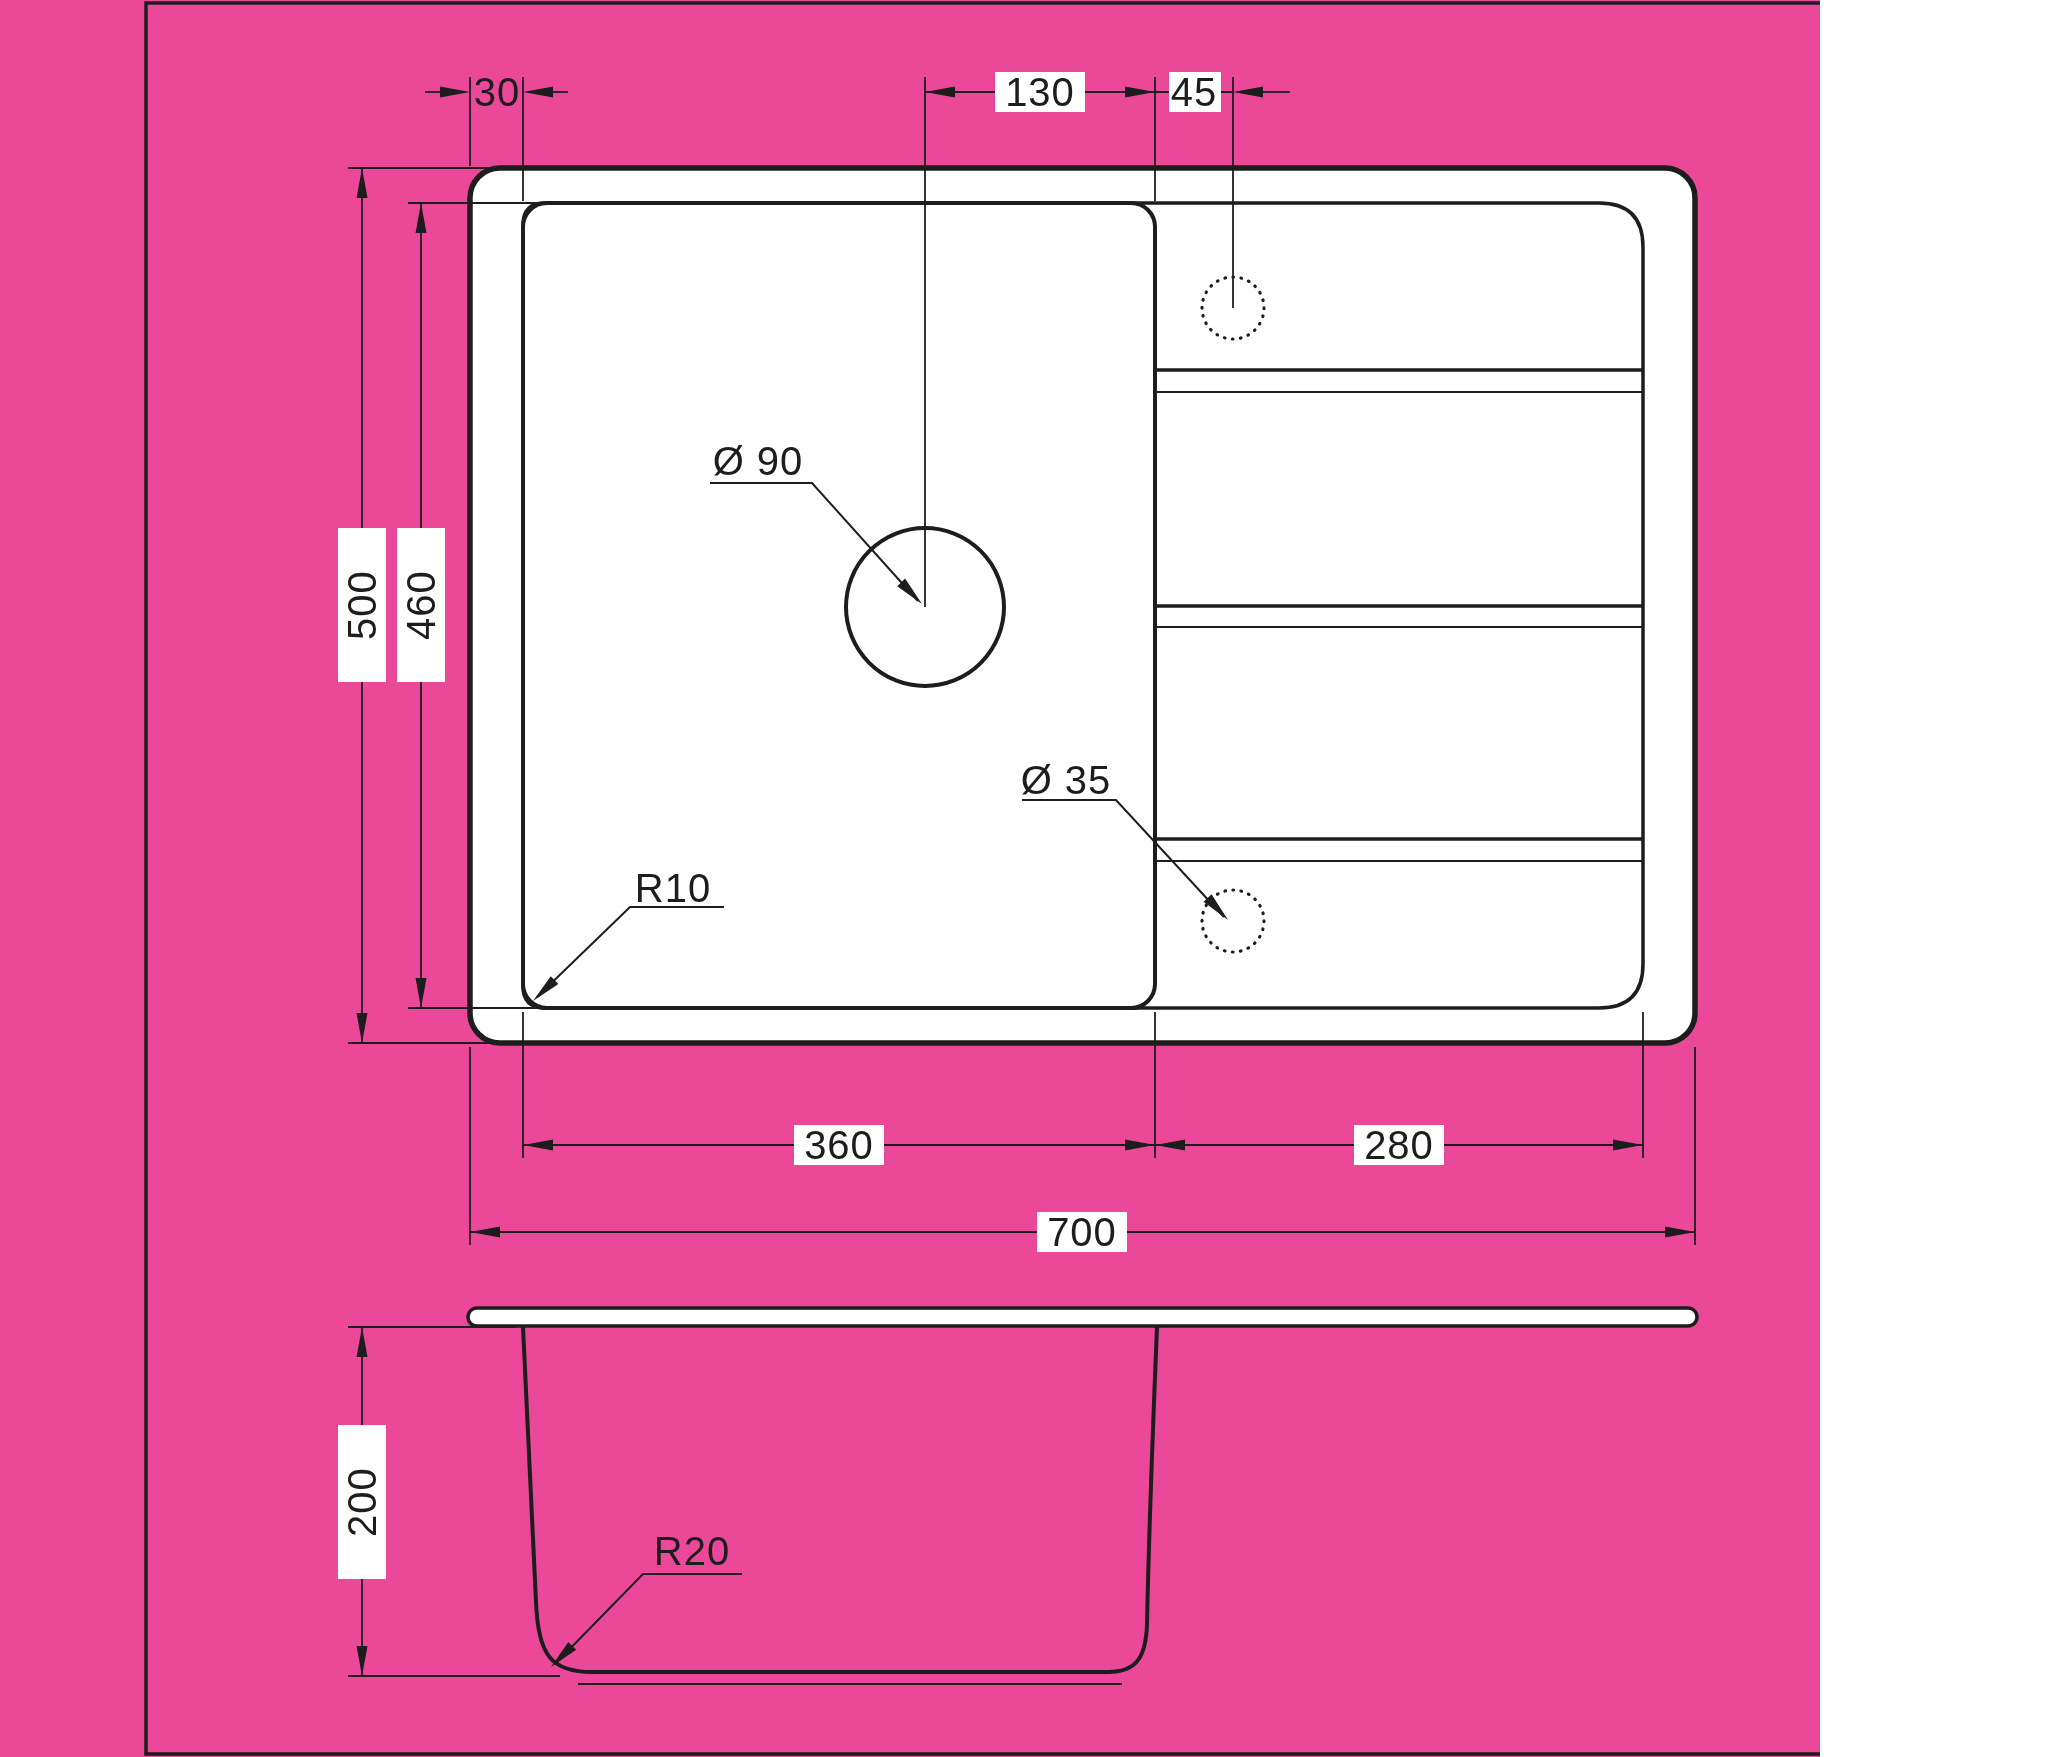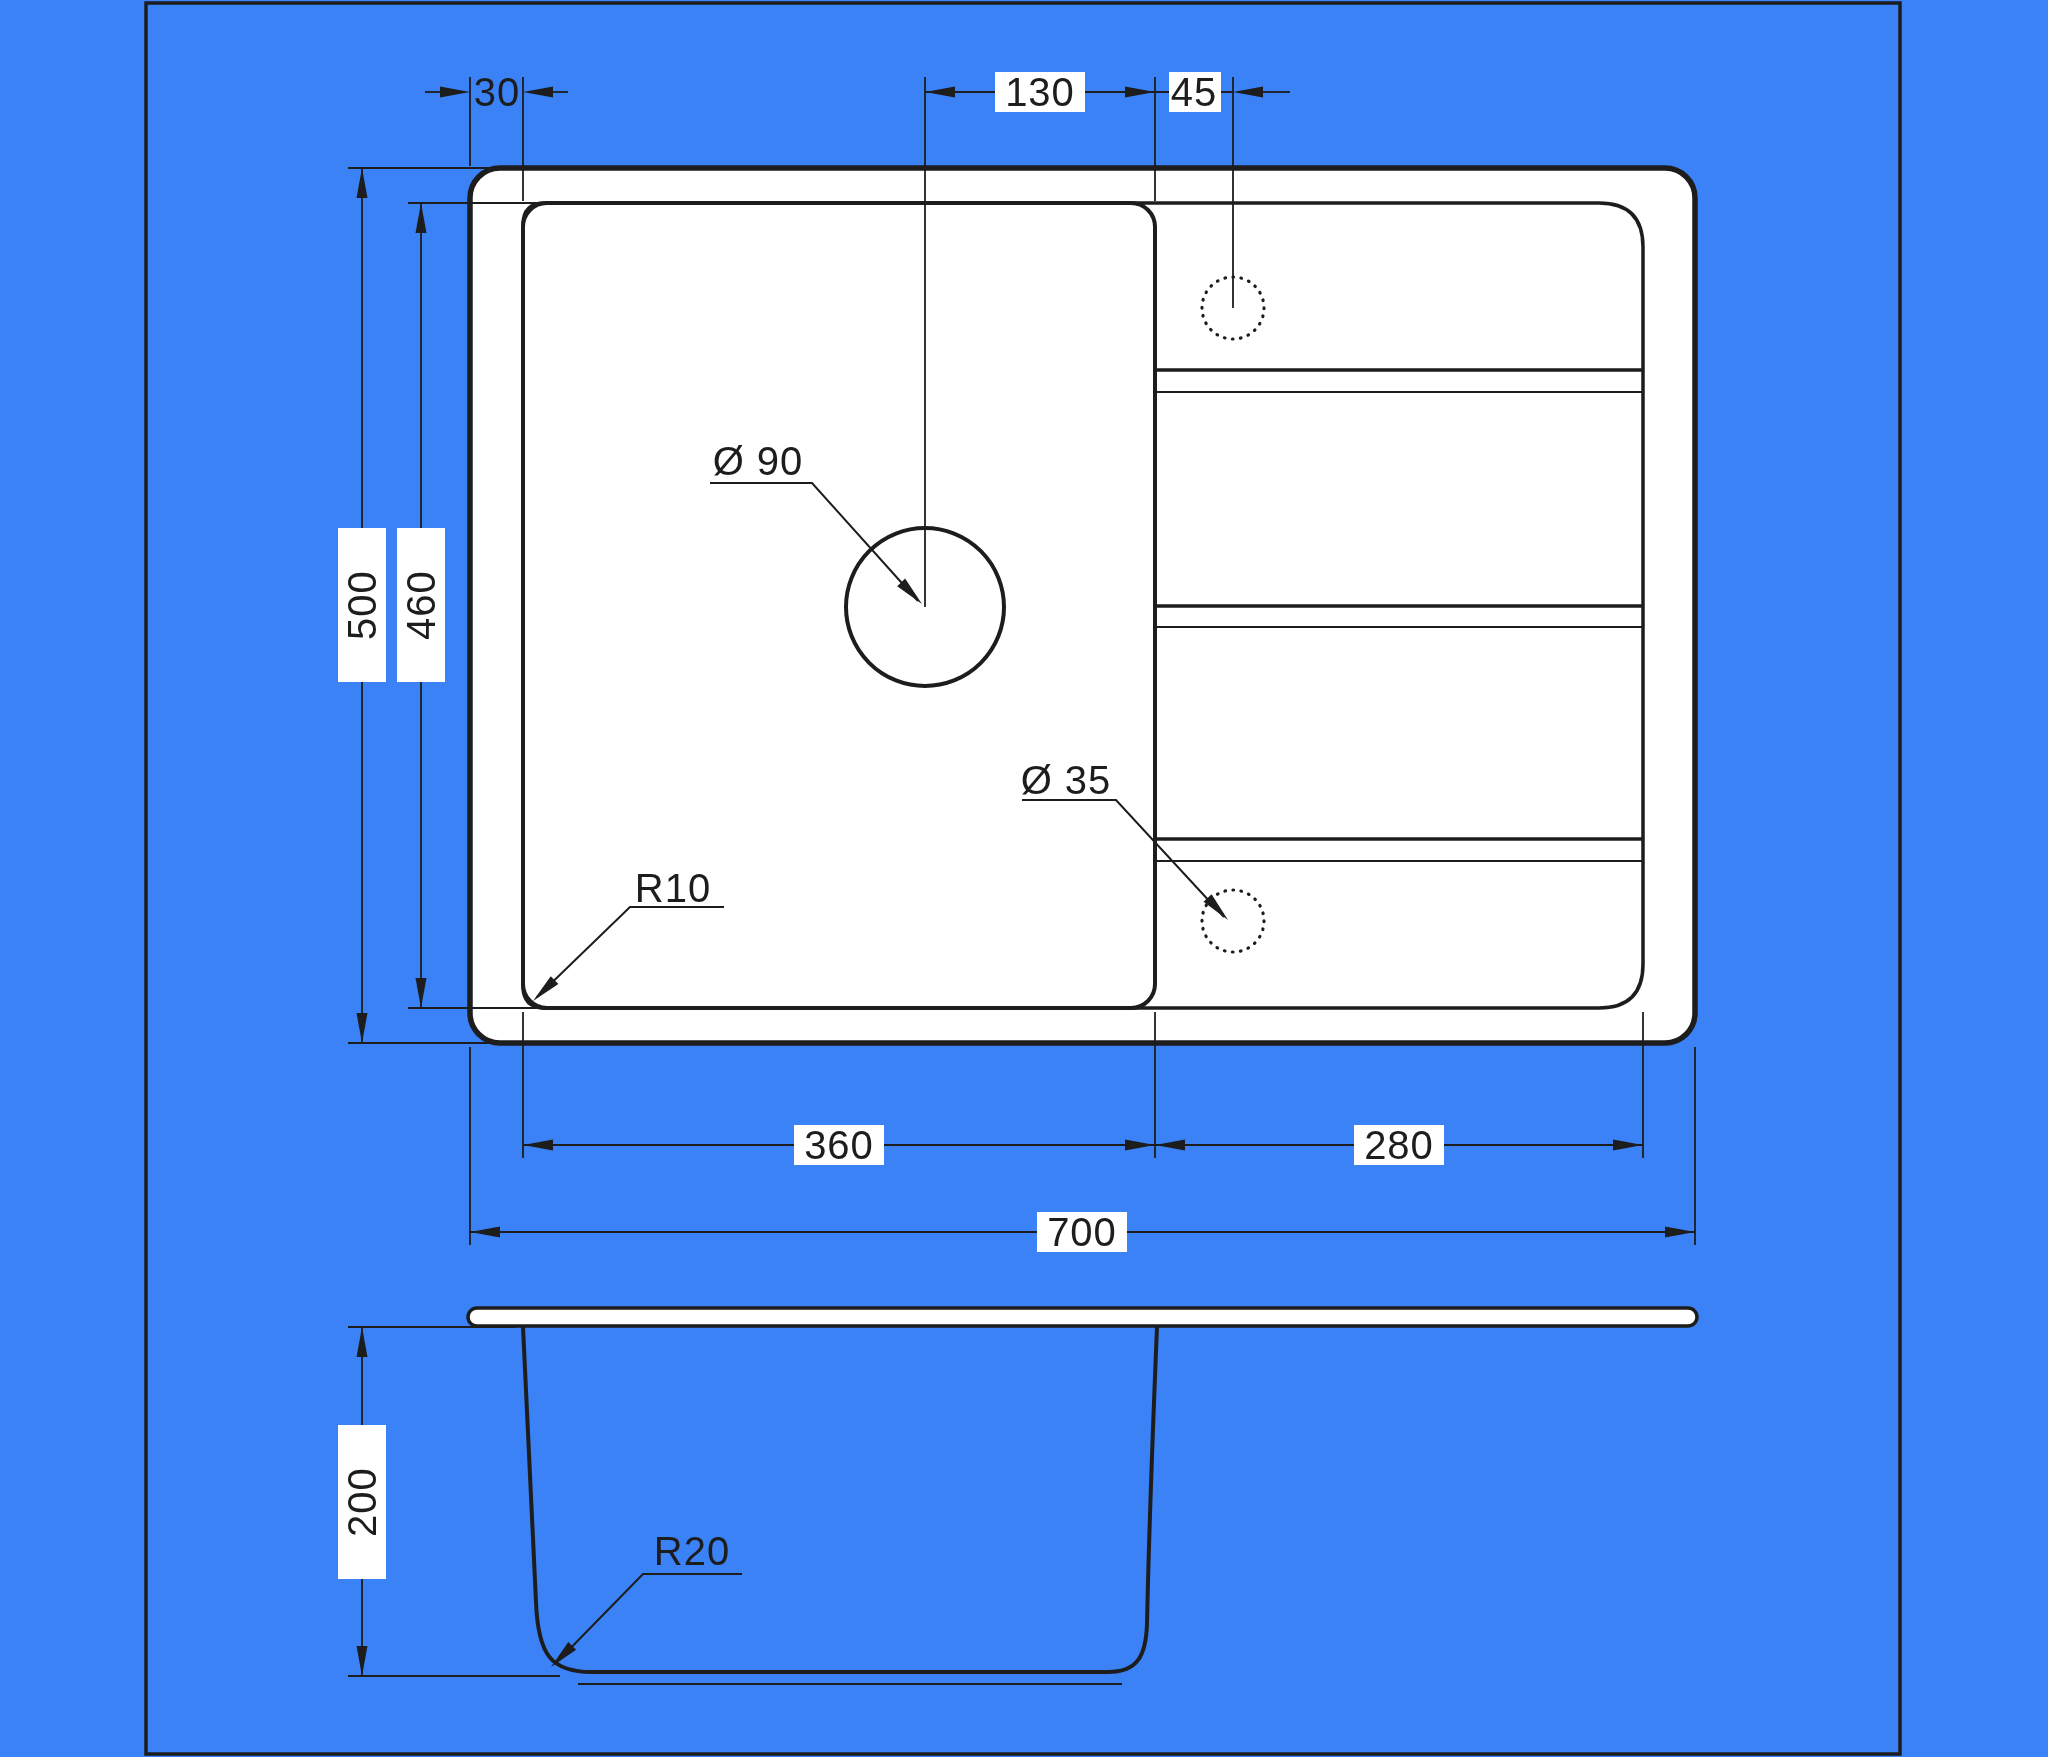--- a/index.html
+++ b/index.html
@@ -1,16 +1,16 @@
 <!DOCTYPE html>
 <html><head>
 <meta charset="utf-8">
 <style>
   html,body{margin:0;padding:0;background:#ffffff;}
-  .page{position:relative;width:2048px;height:1757px;background:#3b82f6;overflow:hidden;}
+  .page{position:relative;width:1820px;height:1757px;background:#ec4899;overflow:hidden;}
   svg{display:block;}
   text{font-family:"Liberation Sans","DejaVu Sans",sans-serif;font-size:40px;fill:#1d1d1d;letter-spacing:1px;}
 </style>
 </head>
 <body>
 
 <div class="page">
 <svg width="2048" height="1757" viewBox="0 0 2048 1757" xmlns="http://www.w3.org/2000/svg">
 
   <defs>

